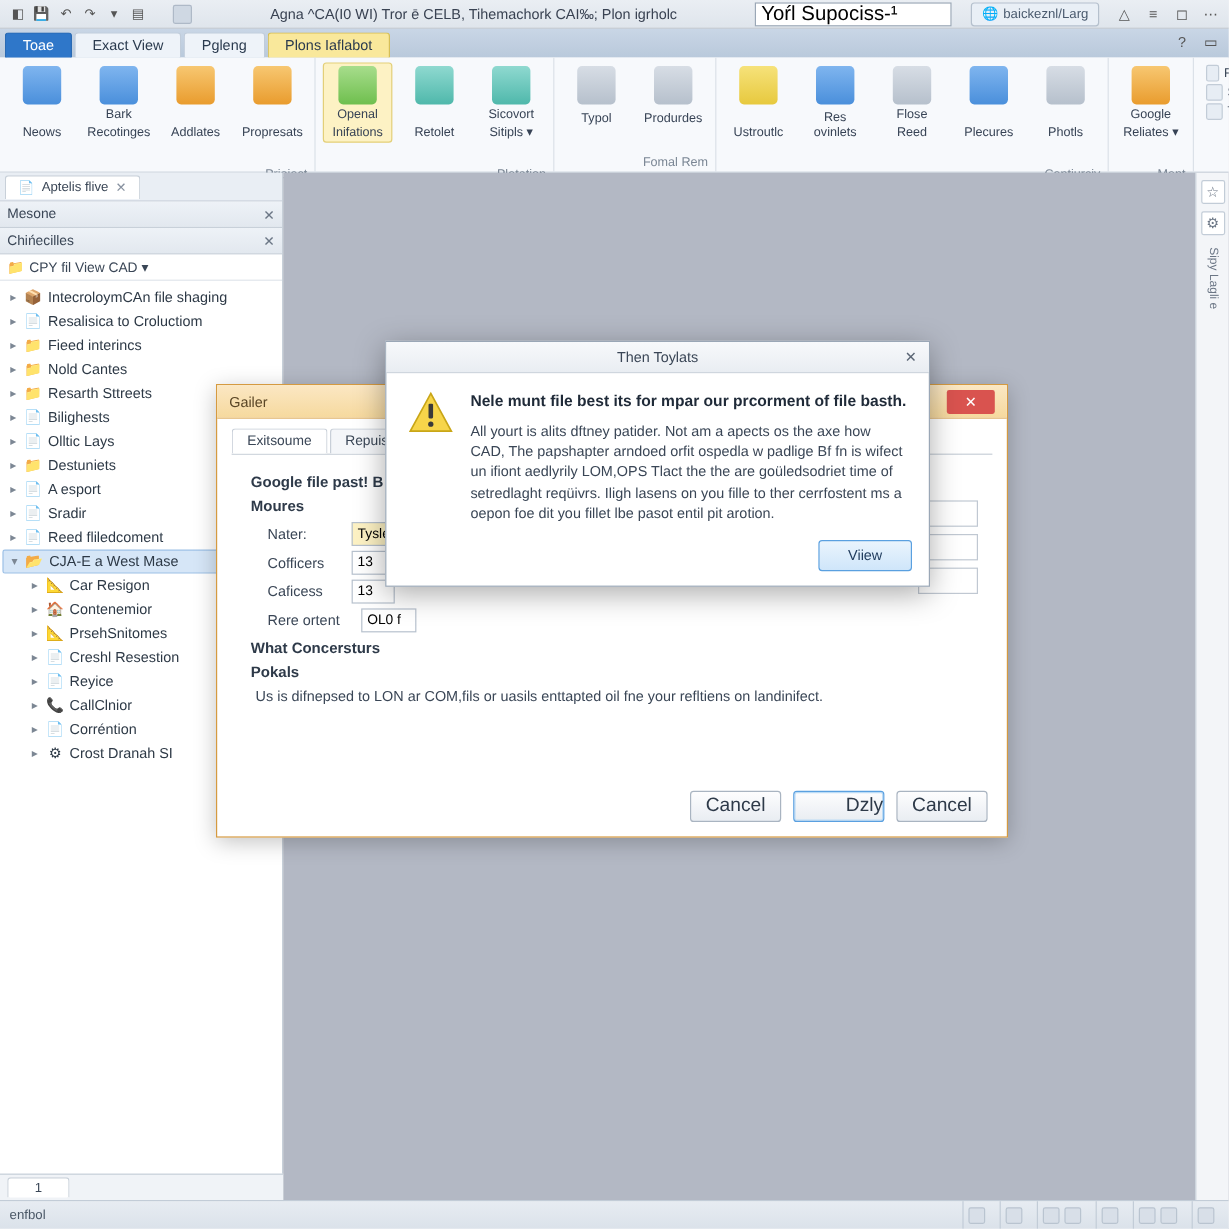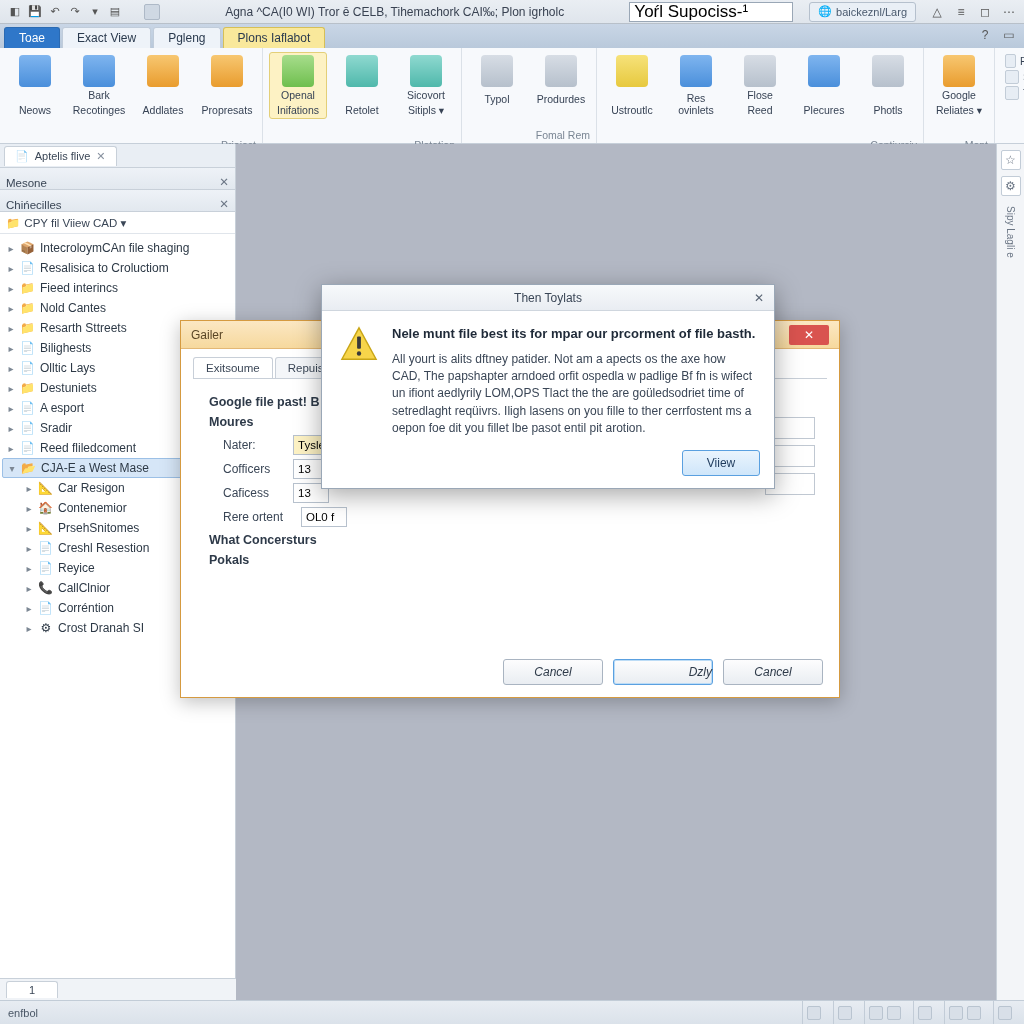--- a/index.html
+++ b/index.html
@@ -36,21 +36,21 @@
 .rmini div { display:flex; align-items:center; gap:4px; font-size:10.5px; color:#374355; }
 .rmini .mic { width:14px; height:14px; background:#e7edf4; border:1px solid #c2ccd7; border-radius:2px; }
 
 
 .workspace { position:absolute; top:144px; left:0; right:0; bottom:24px; display:flex; }
 .sidebar { width:236px; background:#fff; border-right:1px solid #c8d0d9; display:flex; flex-direction:column; }
 .doc-tabbar { height:24px; background:#e9eef4; border-bottom:1px solid #c8d0d9; display:flex; align-items:center; }
 .doc-tab { padding:3px 10px; background:#fff; border:1px solid #c8d0d9; border-bottom:none; border-radius:3px 3px 0 0; margin-left:4px; font-size:11px; color:#3a4656; display:flex; align-items:center; gap:6px; }
 .doc-tab .x { color:#8892a0; font-size:11px; }
 
-.panel-header { height:22px; background:linear-gradient(#eef2f7,#e2e8ef); border-bottom:1px solid #c8d0d9; display:flex; align-items:flex-end; justify-content:space-between; padding:0 6px; font-size:11.5px; color:#3a4656;gap:40px; }
+.panel-header { height:22px; background:linear-gradient(#eef2f7,#e2e8ef); border-bottom:1px solid #c8d0d9; display:flex; align-items:center; justify-content:space-between; padding:0 6px; font-size:11.5px; color:#3a4656;gap:40px; }
 .panel-header .x { color:#6b7685; }
 
 .project-select { height:22px; border-bottom:1px solid #e0e5eb; display:flex; align-items:center; gap:4px; padding:0 6px; font-size:11.5px; color:#3a4656; }
 
 .tree { flex:1; overflow:auto; padding:4px 2px; }
 .tree-item { display:flex; align-items:center; gap:4px; height:20px; padding:0 4px; font-size:12px; color:#2d3946; white-space:nowrap; cursor:default; }
 .tree-item.sel { background:#d6e6f7; border:1px solid #9cc0e6; border-radius:2px; }
 .tree-item .tw { width:10px; text-align:center; color:#7c8794; font-size:10px; }
 .tree-item .ic { width:16px; height:16px; display:inline-flex; align-items:center; justify-content:center; font-size:12px; }
 .tree-children { padding-left:18px; }
@@ -80,21 +80,21 @@
 .dlg-back .tabs .t.act { background:#fff; }
 .dlg-back .body { padding:10px 16px; border-top:1px solid #c8cfd8; margin:0 12px; }
 .dlg-back h4 { font-size:12.5px; font-weight:bold; color:#2e3a49; margin:6px 0; }
 .dlg-back .row { display:flex; align-items:center; gap:6px; margin:4px 0 4px 14px; font-size:12px; color:#3a4656; }
 .dlg-back .row label { width:64px; }
 .dlg-back .row input { height:20px; border:1px solid #b7c1cd; padding:0 4px; font-size:11.5px; }
 .dlg-back .rfield { position:absolute; right:24px; width:50px; height:22px; border:1px solid #c0c8d2; background:#fff; }
 .dlg-back .rf1 { top:96px; } .dlg-back .rf2 { top:124px; } .dlg-back .rf3 { top:152px; }
 .dlg-back .para { font-size:12px; color:#3a4656; margin:6px 0 6px 4px; }
 .dlg-back .btnrow { position:absolute; bottom:12px; right:16px; display:flex; gap:10px; }
-.dlg-back .btnrow button { width:100px; height:26px; border:1px solid #a9b4c1; background:linear-gradient(#fdfdfe,#e9edf2); font-size:12px; color:#2e3a49; border-radius:3px;font-style:italic; }
+.dlg-back .btnrow button { width:76px; height:26px; border:1px solid #a9b4c1; background:linear-gradient(#fdfdfe,#e9edf2); font-size:16px; color:#2e3a49; border-radius:3px; }
 .dlg-back .btnrow button.primary { border-color:#5aa0e0; box-shadow:inset 0 0 0 1px #bcdcf6;text-align:right; }
 
 
 .dlg-front { position:absolute; left:321px; top:284px; width:454px; background:#fff; border:1px solid #9aa7b6; box-shadow:0 6px 24px rgba(0,0,0,.35); }
 .dlg-front .ttl { height:26px; background:linear-gradient(#f7f9fb,#e9edf2); border-bottom:1px solid #cfd6de; display:flex; align-items:center; justify-content:center; font-size:12px; color:#3a4656; position:relative; }
 .dlg-front .ttl .close { position:absolute; right:6px; top:4px; width:18px; height:18px; display:flex; align-items:center; justify-content:center; color:#5a6574; }
 .dlg-front .body { padding:14px 18px 12px; display:flex; gap:14px; }
 .dlg-front .warn { width:38px; height:38px; flex:none; }
 .dlg-front .warn svg { width:38px; height:38px; }
 .dlg-front h3 { font-size:13px; font-weight:700; color:#1f2a38; line-height:1.35; margin-bottom:8px; }
@@ -266,21 +266,21 @@
     <div class="panel-header">
       <span>Mesone</span>
       <span class="x">✕</span>
     </div>
     <div class="panel-header">
       <span>Chińecilles</span>
       <span class="x">✕</span>
     </div>
     <div class="project-select">
       <span>📁</span>
-      <span>CPY fil Viiew CAD ▾</span>
+      <span>CPY fil View CAD ▾</span>
     </div>
     <div class="tree" id="tree">
         <div class="tree-item">
           <span class="tw">▸</span>
           <span class="ic">📦</span>
           <span>IntecroloymCAn file shaging</span>
         </div>
         <div class="tree-item">
           <span class="tw">▸</span>
           <span class="ic">📄</span>
@@ -442,20 +442,21 @@
     <div class="row">
       <label>Caficess</label>
       <input style="width: 36px;" value="13">
     </div>
     <div class="row">
       <label style="width:72px">Rere ortent</label>
       <input style="width: 46px;" value="OL0 f">
     </div>
     <h4>What Concersturs</h4>
     <h4>Pokals</h4>
+    <div class="para">Us is difnepsed to LON ar COM,fils or uasils enttapted oil fne your refltiens on landinifect.</div>
   </div>
   <div class="rfield rf1"></div>
   <div class="rfield rf2"></div>
   <div class="rfield rf3"></div>
   <div class="btnrow">
     <button>Cancel</button>
     <button class="primary">Dzly</button>
     <button>Cancel</button>
   </div>
 </div>

